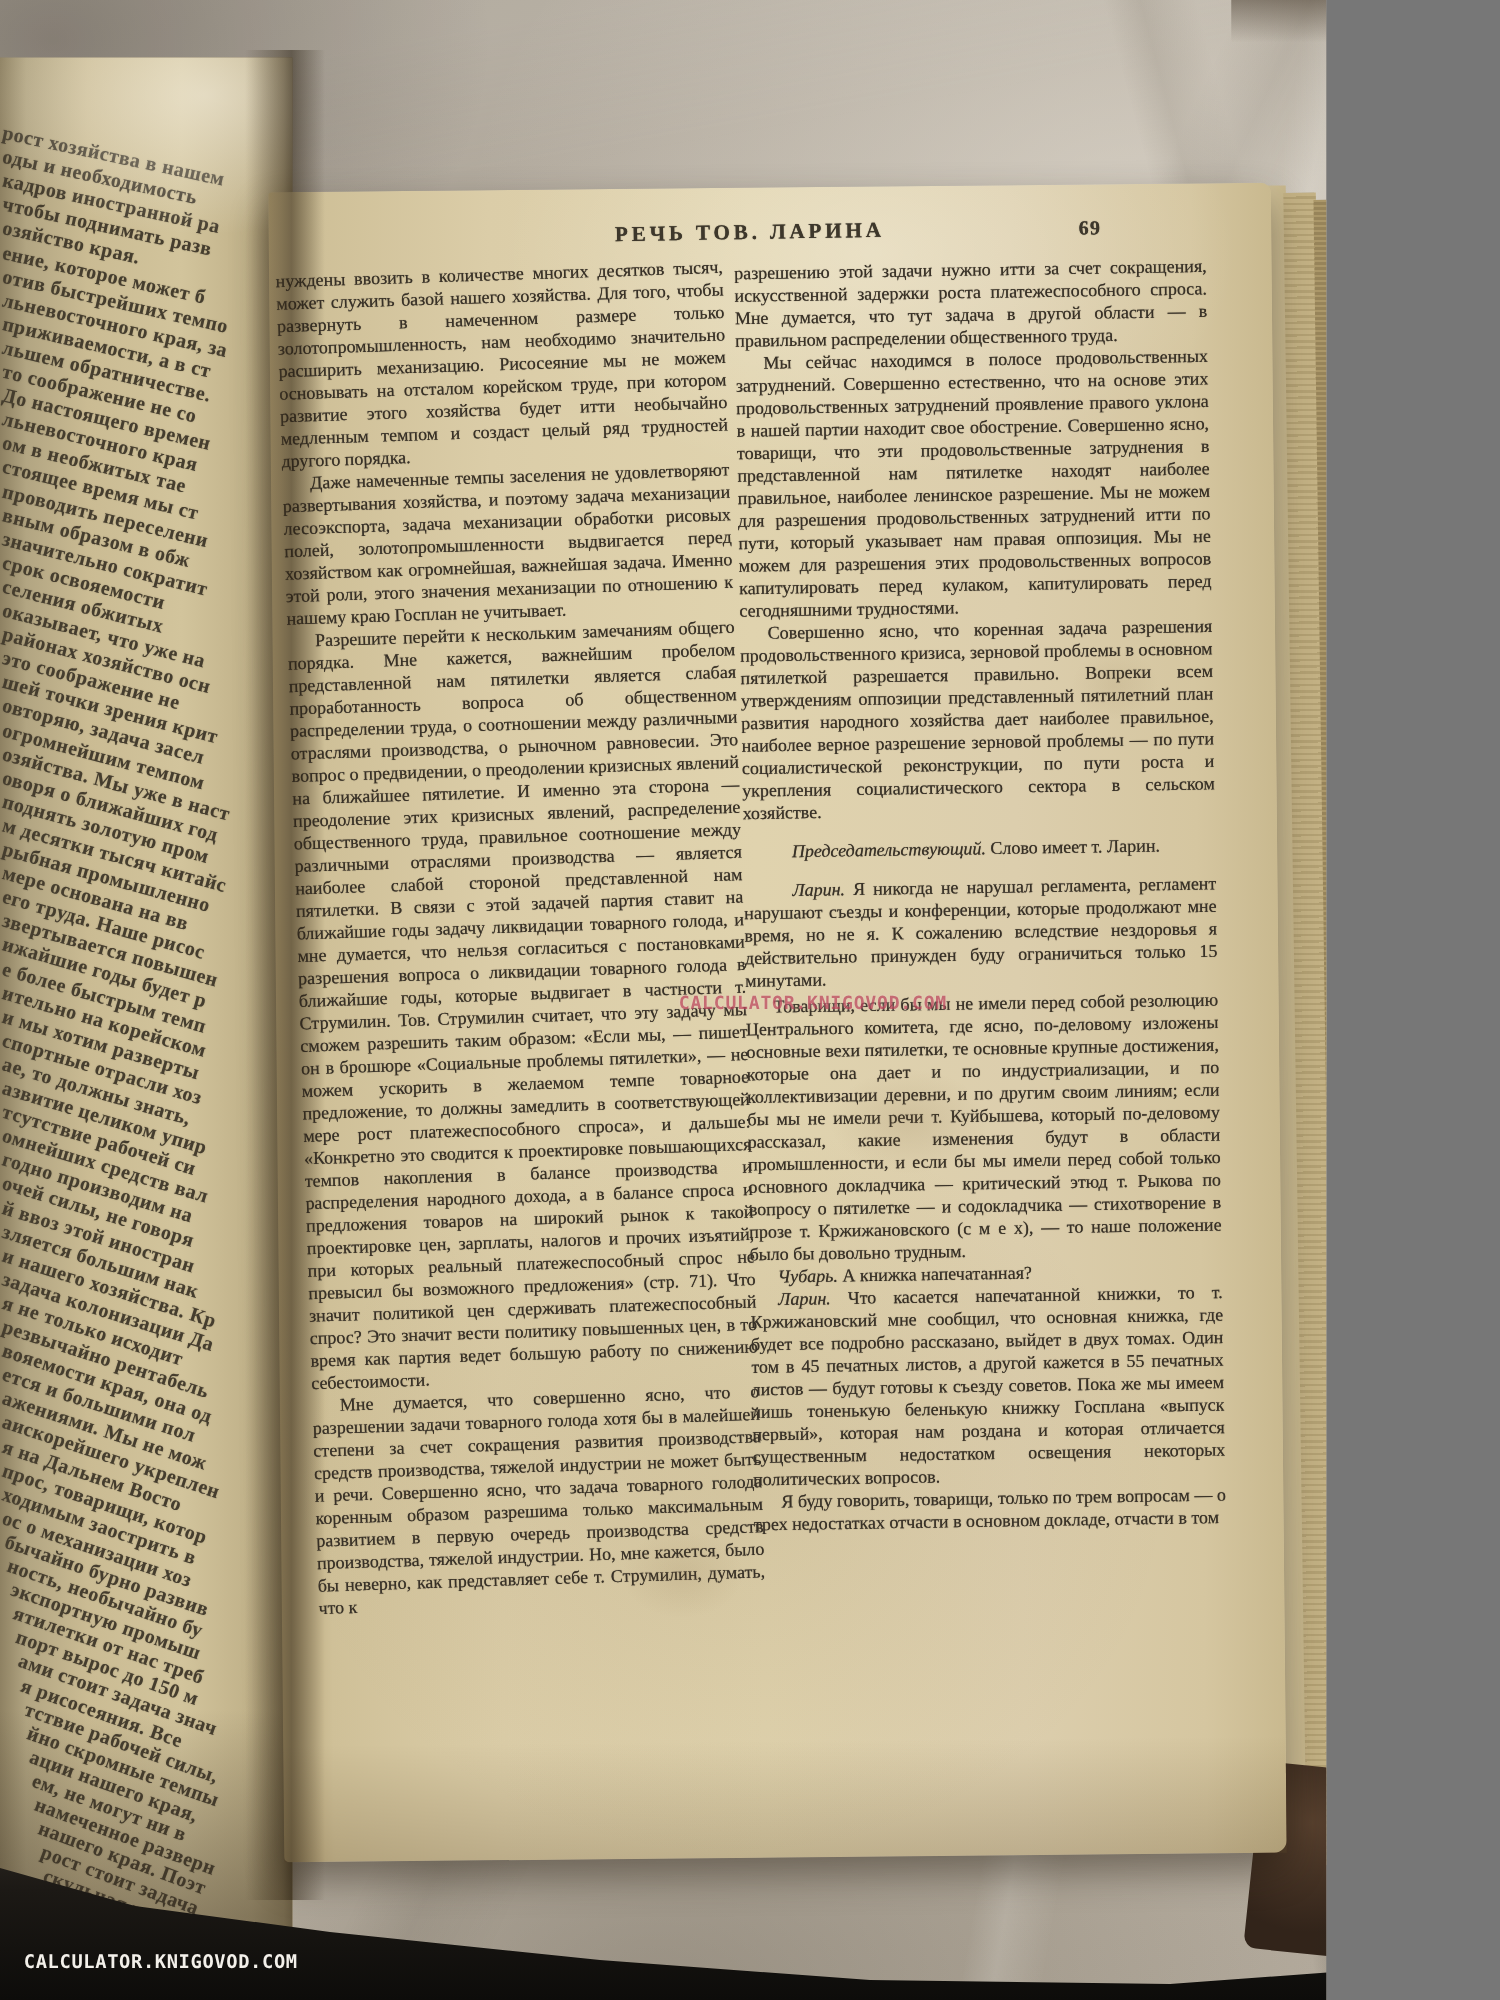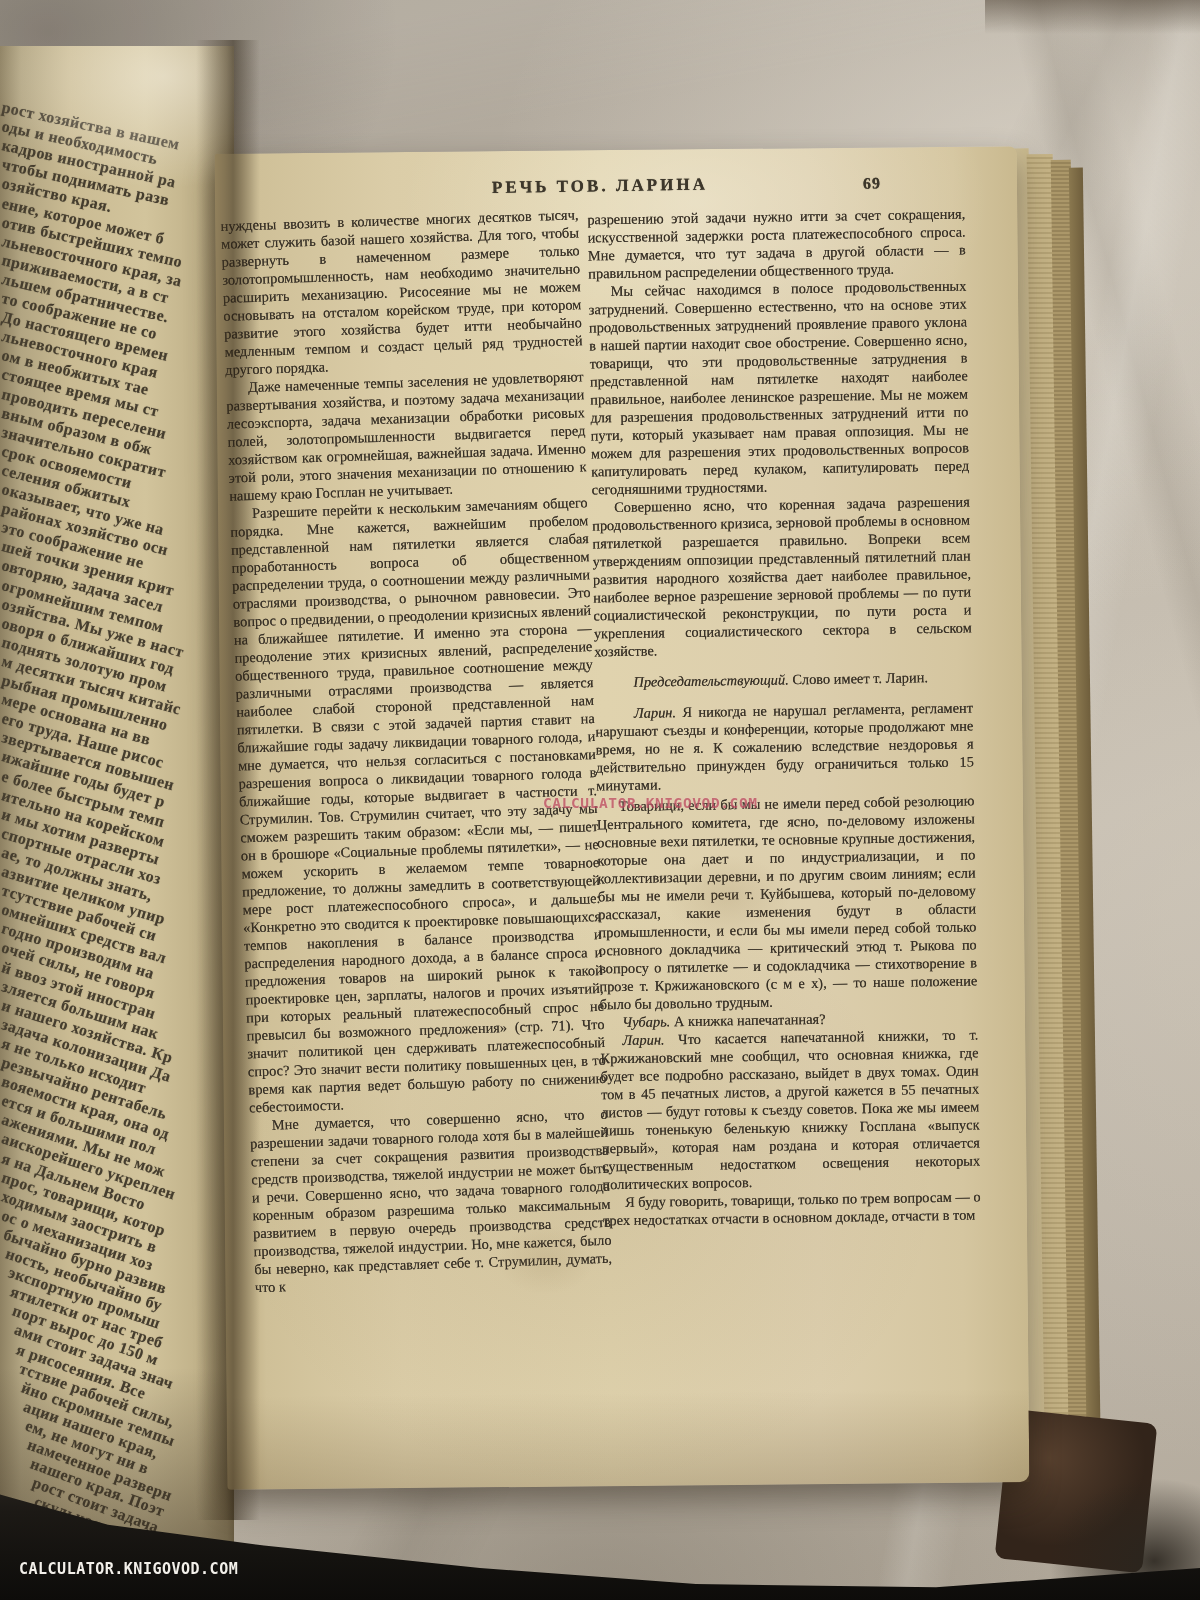--- a/index.html
+++ b/index.html
@@ -1,16 +1,16 @@
 <!DOCTYPE html>
 <html lang="ru"><head>
 <meta charset="utf-8">
 <style>
   html,body{margin:0;padding:0;background:#777;}
-  .photo{position:relative;width:1200px;height:1600px;overflow:hidden;
+  .photo{position:relative;width:1061px;height:1600px;overflow:hidden;
     background:
       radial-gradient(900px 700px at 86% 12%, rgba(236,230,219,.55), rgba(0,0,0,0) 60%),
       radial-gradient(700px 900px at 100% 55%, rgba(214,206,192,.4), rgba(0,0,0,0) 65%),
       radial-gradient(500px 400px at 4% 2%, rgba(60,52,44,.45), rgba(0,0,0,0) 70%),
       radial-gradient(800px 500px at 50% 100%, rgba(92,84,70,.35), rgba(0,0,0,0) 70%),
       linear-gradient(160deg,#aaa296 0%,#bcb4a7 35%,#c6beb1 60%,#b3aa9c 100%);
     font-family:"Liberation Serif","DejaVu Serif",serif;}
   
   .wrinkles{position:absolute;inset:0;pointer-events:none;opacity:.5;background:
       linear-gradient(115deg, rgba(0,0,0,0) 55%, rgba(90,82,70,.25) 58%, rgba(0,0,0,0) 62%),

